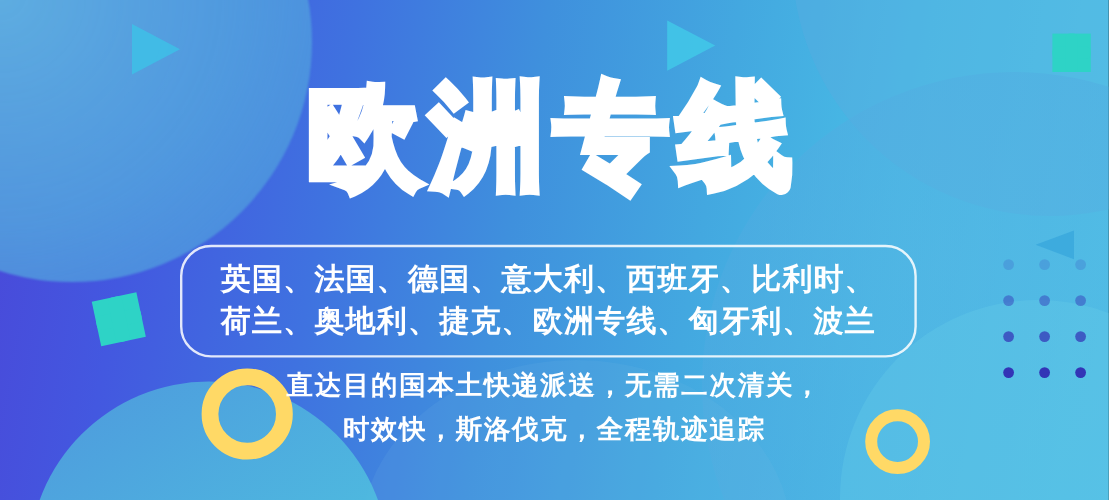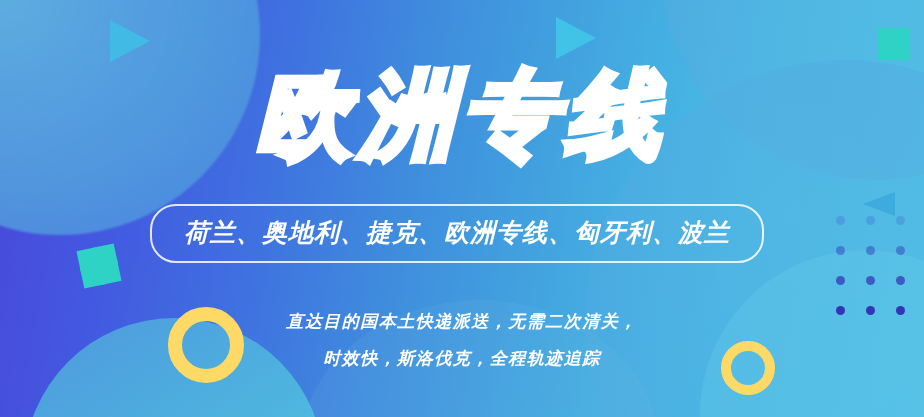--- a/index.html
+++ b/index.html
@@ -59,21 +59,21 @@
   }
   .cross::before{left:0;top:33%;width:100%;height:34%;}
   .cross::after{top:0;left:33%;height:100%;width:34%;}
 
   .ring{position:absolute;border-radius:50%;pointer-events:none;}
 
   #dotgrid{position:absolute;pointer-events:none;}
   #dotgrid .dot{position:absolute;border-radius:50%;background:#3333b5;}
 
   
-  #content{position:absolute;inset:0;font-style:italic;}
+  #content{position:absolute;inset:0;}
 
   #title{
     position:absolute;left:0;right:0;top:68px;
     text-align:center;
     color:#ffffff;
     font-size:95px;
     line-height:1;
     font-weight:bold;
     letter-spacing:8px;
     text-shadow:0 2px 0 rgba(255,255,255,.4);
@@ -98,21 +98,21 @@
     letter-spacing:1px;
     white-space:nowrap;
   }
 
   #tagline{
     position:absolute;left:0;right:0;top:303px;
     text-align:center;
   }
   #tagline .tline{
     color:#ffffff;
-    font-size:17px;
+    font-size:22px;
     font-weight:bold;
     line-height:37px;
     letter-spacing:1.5px;
   }
 </style>
 </head>
 <body>
 
 <div id="banner">
 
@@ -146,20 +146,21 @@
       <div class="dot" style="left: 0px; top: 90px; width: 9px; height: 9px; opacity: 0.99;"></div>
       <div class="dot" style="left: 30px; top: 90px; width: 9px; height: 9px; opacity: 0.99;"></div>
       <div class="dot" style="left: 60px; top: 90px; width: 9px; height: 9px; opacity: 0.99;"></div>
     </div>
 
   <div id="content">
 
     <div id="title">欧洲专线</div>
 
     <div id="country-box">
+      <div class="cline">英国、法国、德国、意大利、西班牙、比利时、</div>
       <div class="cline">荷兰、奥地利、捷克、欧洲专线、匈牙利、波兰</div>
     </div>
 
     <div id="tagline">
       <div class="tline">直达目的国本土快递派送，无需二次清关，</div>
       <div class="tline">时效快，斯洛伐克，全程轨迹追踪</div>
     </div>
 
   </div>
 </div>

